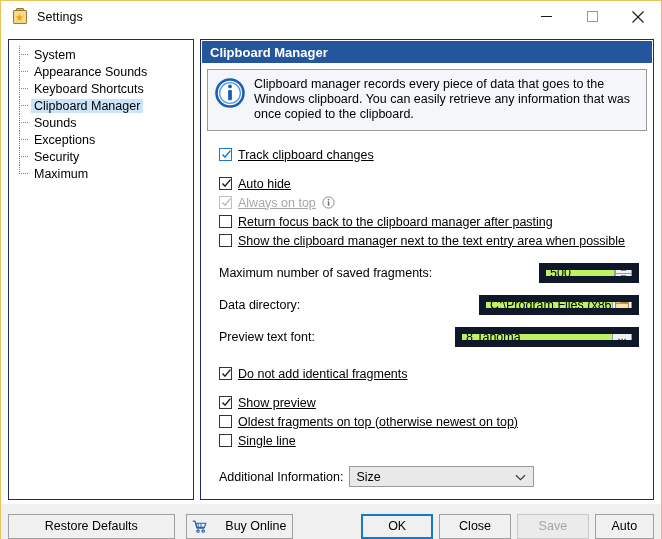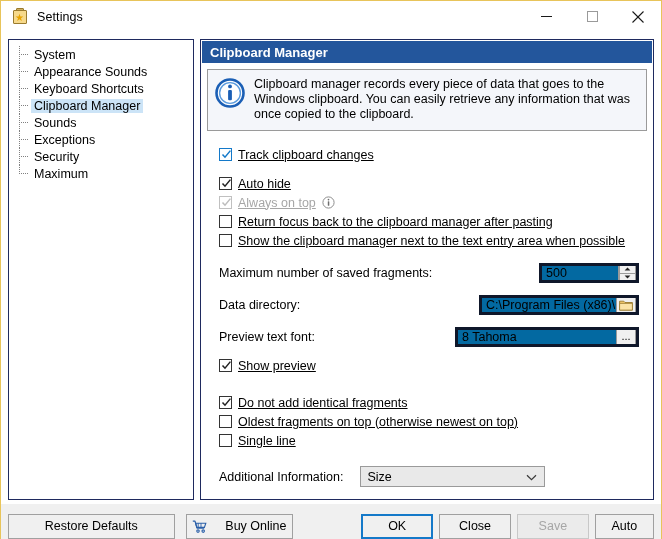--- a/index.html
+++ b/index.html
@@ -154,21 +154,21 @@
   }
   .cb-label{font-size:12.5px;color:#000;white-space:nowrap;text-decoration:underline;}
   .cb-label.disabled{color:#a6a6a6;}
   .inline-info{
     width:13px;height:13px;margin-left:6px;flex:0 0 13px;
   }
   .field-row{height:19px;display:flex;align-items:center;margin-top:13px;}
   .field-label{font-size:12.5px;color:#000;}
   .ctrl-right{margin-left:auto;display:flex;align-items:center;}
   .txtbox{
-    border:3px solid #0f172a;background:#0369a1;box-sizing:border-box;
+    border:7px solid #0f172a;background:#bef264;box-sizing:border-box;
     height:20px;display:flex;align-items:center;
     font-size:12.5px;color:#000;
     overflow:hidden;white-space:nowrap;
   }
   .txtbox .val{padding-left:4px;overflow:hidden;white-space:nowrap;}
   .spin-wrap{width:100px;}
   .spin-btns{
     margin-left:auto;width:17px;height:18px;flex:0 0 17px;
     display:flex;flex-direction:column;
     border-left:1px solid #9a9a9a;
@@ -391,51 +391,51 @@
         <div class="field-row">
           <span class="field-label">Preview text font:</span>
           <span class="ctrl-right">
             <span class="txtbox font-wrap">
               <span class="val">8 Tahoma</span>
               <span class="btn-inner">...</span>
             </span>
           </span>
         </div>
 
+        <div class="row cb-row gap" style="margin-top:18px;">
+          <span class="cb">
+            <svg class="tick" viewBox="0 0 11 11">
+                <polyline points="1.5,5.4 4,8.2 9.4,1.6" fill="none" stroke="#222" stroke-width="1.5"></polyline>
+              </svg>
+          </span>
+          <span class="cb-label">Do not add identical fragments</span>
+        </div>
+
         <div class="row cb-row gap">
           <span class="cb">
             <svg class="tick" viewBox="0 0 11 11">
                 <polyline points="1.5,5.4 4,8.2 9.4,1.6" fill="none" stroke="#222" stroke-width="1.5"></polyline>
               </svg>
           </span>
           <span class="cb-label">Show preview</span>
         </div>
 
-        <div class="row cb-row gap" style="margin-top:18px;">
-          <span class="cb">
-            <svg class="tick" viewBox="0 0 11 11">
-                <polyline points="1.5,5.4 4,8.2 9.4,1.6" fill="none" stroke="#222" stroke-width="1.5"></polyline>
-              </svg>
-          </span>
-          <span class="cb-label">Do not add identical fragments</span>
-        </div>
-
         <div class="row cb-row">
           <span class="cb"></span>
           <span class="cb-label">Oldest fragments on top (otherwise newest on top)</span>
         </div>
 
         <div class="row cb-row">
           <span class="cb"></span>
           <span class="cb-label">Single line</span>
         </div>
 
         <div class="field-row" style="margin-top:17px;">
           <span class="field-label">Additional Information:</span>
-          <span class="ctrl-right" style="margin-left:17px;">
+          <span class="ctrl-right" style="margin-left:6px;">
             <span class="combo">
               <span>Size</span>
               <span class="arrow">
                 <svg width="11" height="7" viewBox="0 0 11 7">
                     <polyline points="1,1.3 5.5,5.6 10,1.3" fill="none" stroke="#3a3a3a" stroke-width="1.2"></polyline>
                   </svg>
               </span>
             </span>
           </span>
         </div>

